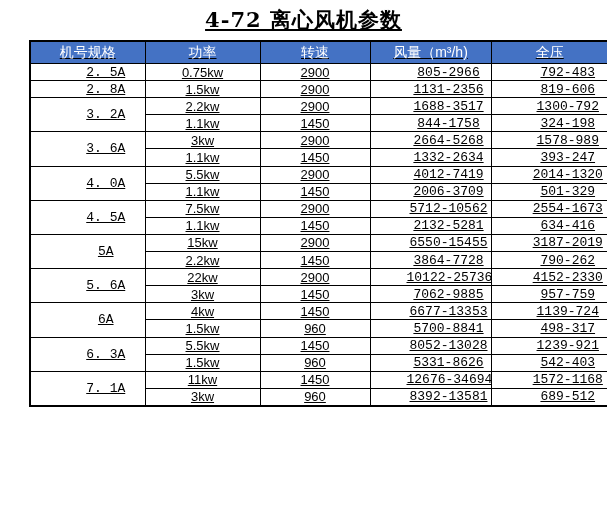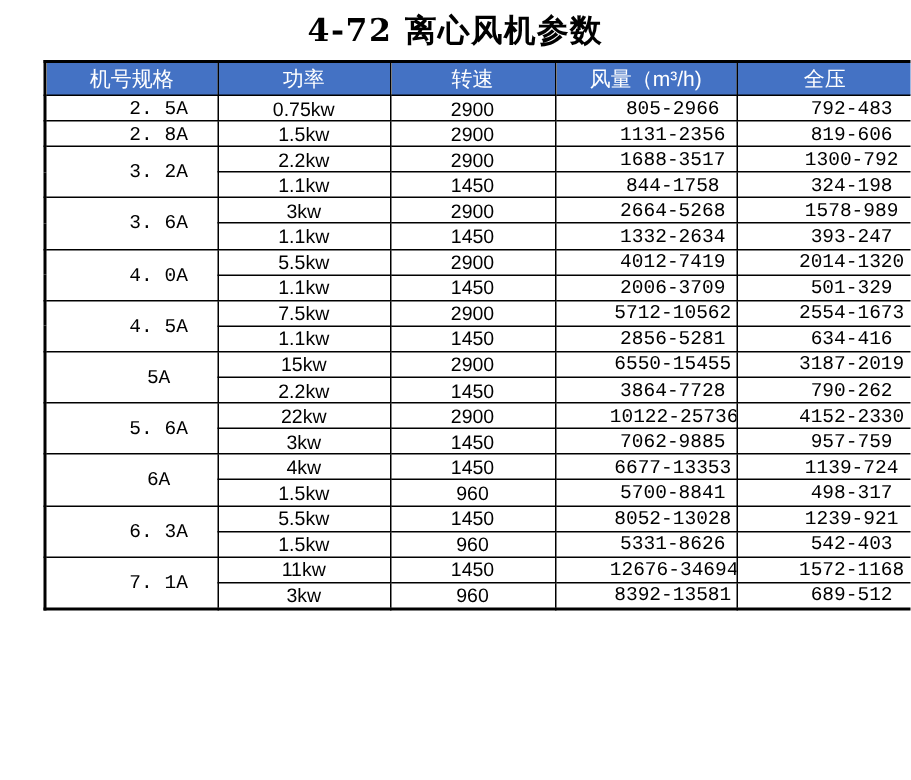--- a/index.html
+++ b/index.html
@@ -14,20 +14,21 @@
     width: 607px;
     height: 520px;
     overflow: hidden;
     font-family: "Liberation Sans", sans-serif;
   }
   .page {
     position: relative;
     width: 607px;
     height: 520px;
     background: #ffffff;
+    text-decoration: underline;
   }
   .title {
     margin: 0;
     padding-top: 7px;
     height: 33px;
     text-align: center;
     font-family: "DejaVu Serif", "Liberation Serif", serif;
     font-weight: bold;
     font-size: 21px;
     line-height: 26px;
@@ -155,21 +156,21 @@
         <tr>
           <td rowspan="2" class="col-model">4. 5A</td>
           <td class="col-power">7.5kw</td>
           <td class="col-speed">2900</td>
           <td class="col-air">5712-10562</td>
           <td class="col-press">2554-1673</td>
         </tr>
         <tr>
           <td class="col-power">1.1kw</td>
           <td class="col-speed">1450</td>
-          <td class="col-air">2856-5281</td>
+          <td class="col-air">2132-5281</td>
           <td class="col-press">634-416</td>
         </tr>
         <tr>
           <td rowspan="2" class="col-model">5A</td>
           <td class="col-power">15kw</td>
           <td class="col-speed">2900</td>
           <td class="col-air">6550-15455</td>
           <td class="col-press">3187-2019</td>
         </tr>
         <tr>

